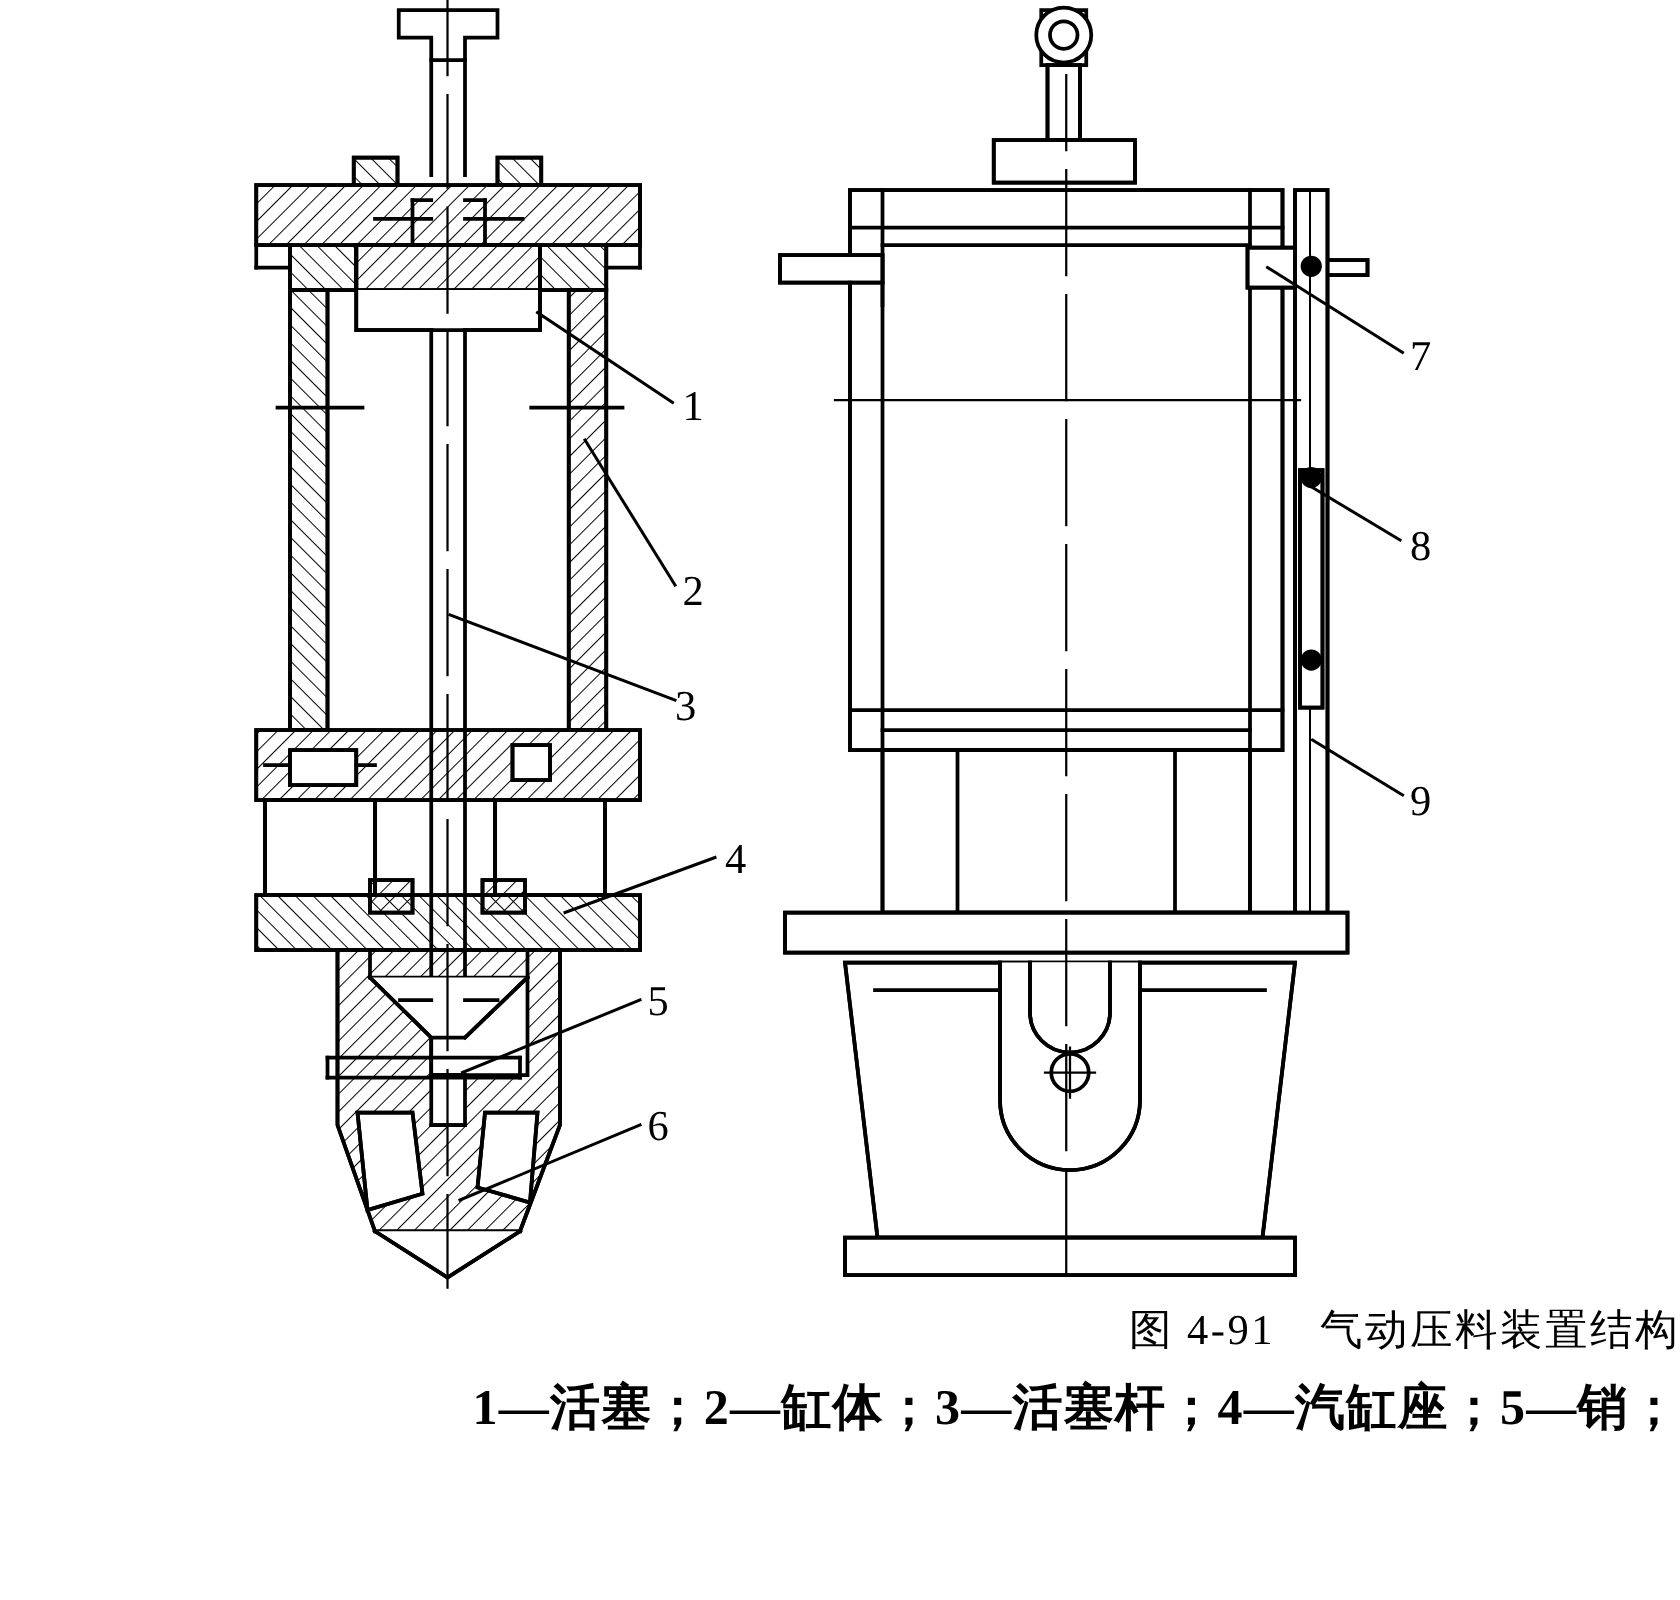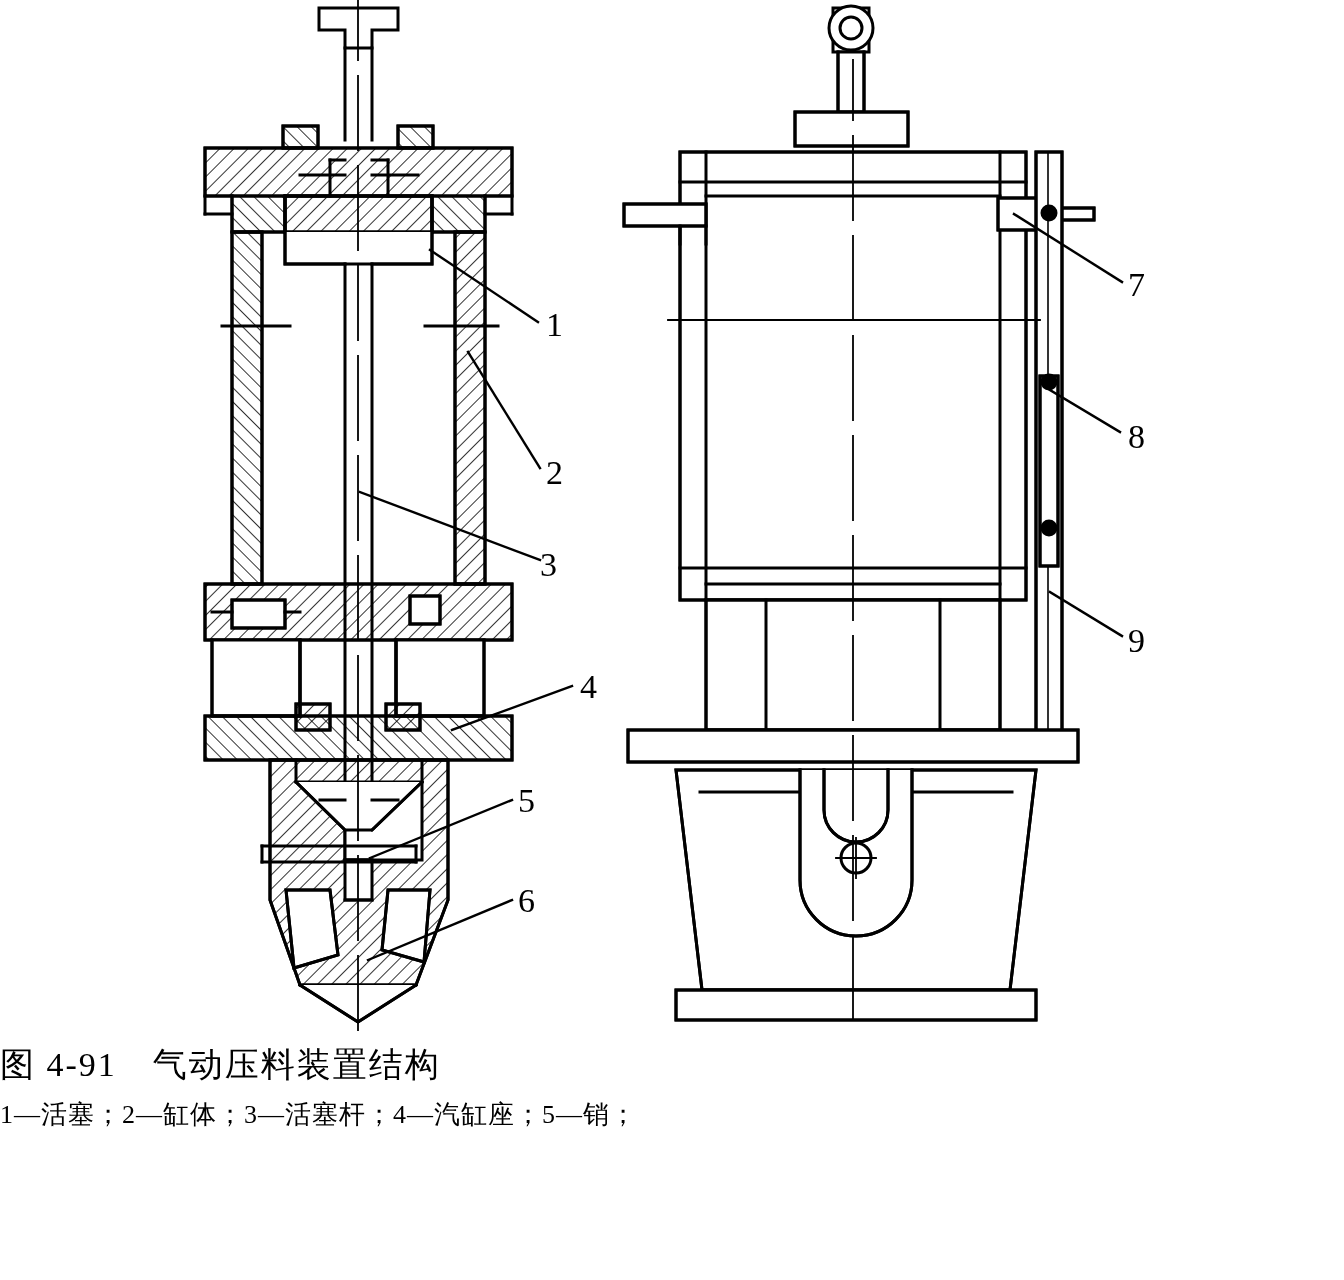--- a/index.html
+++ b/index.html
@@ -25,33 +25,34 @@
     left: 0;
     top: 0;
     width: 1344px;
     height: 1280px;
   }
   .caption-block {
     position: absolute;
     left: 0;
     top: 1040px;
     width: 1344px;
-    text-align: left;
+    text-align: right;
   }
   .fig-title {
     font-size: 34px;
     letter-spacing: 2px;
     line-height: 1.45;
     white-space: pre;
   }
   .fig-legend {
-    font-size: 26px;
+    font-size: 40px;
     letter-spacing: 1px;
     line-height: 1.55;
     margin-top: 6px;
+    font-weight: bold;
   }
   .callout-num {
     font-family: "Liberation Serif", serif;
     font-size: 34px;
   }
   svg text {
     font-family: "Liberation Serif", serif;
   }
 </style>
 </head>

